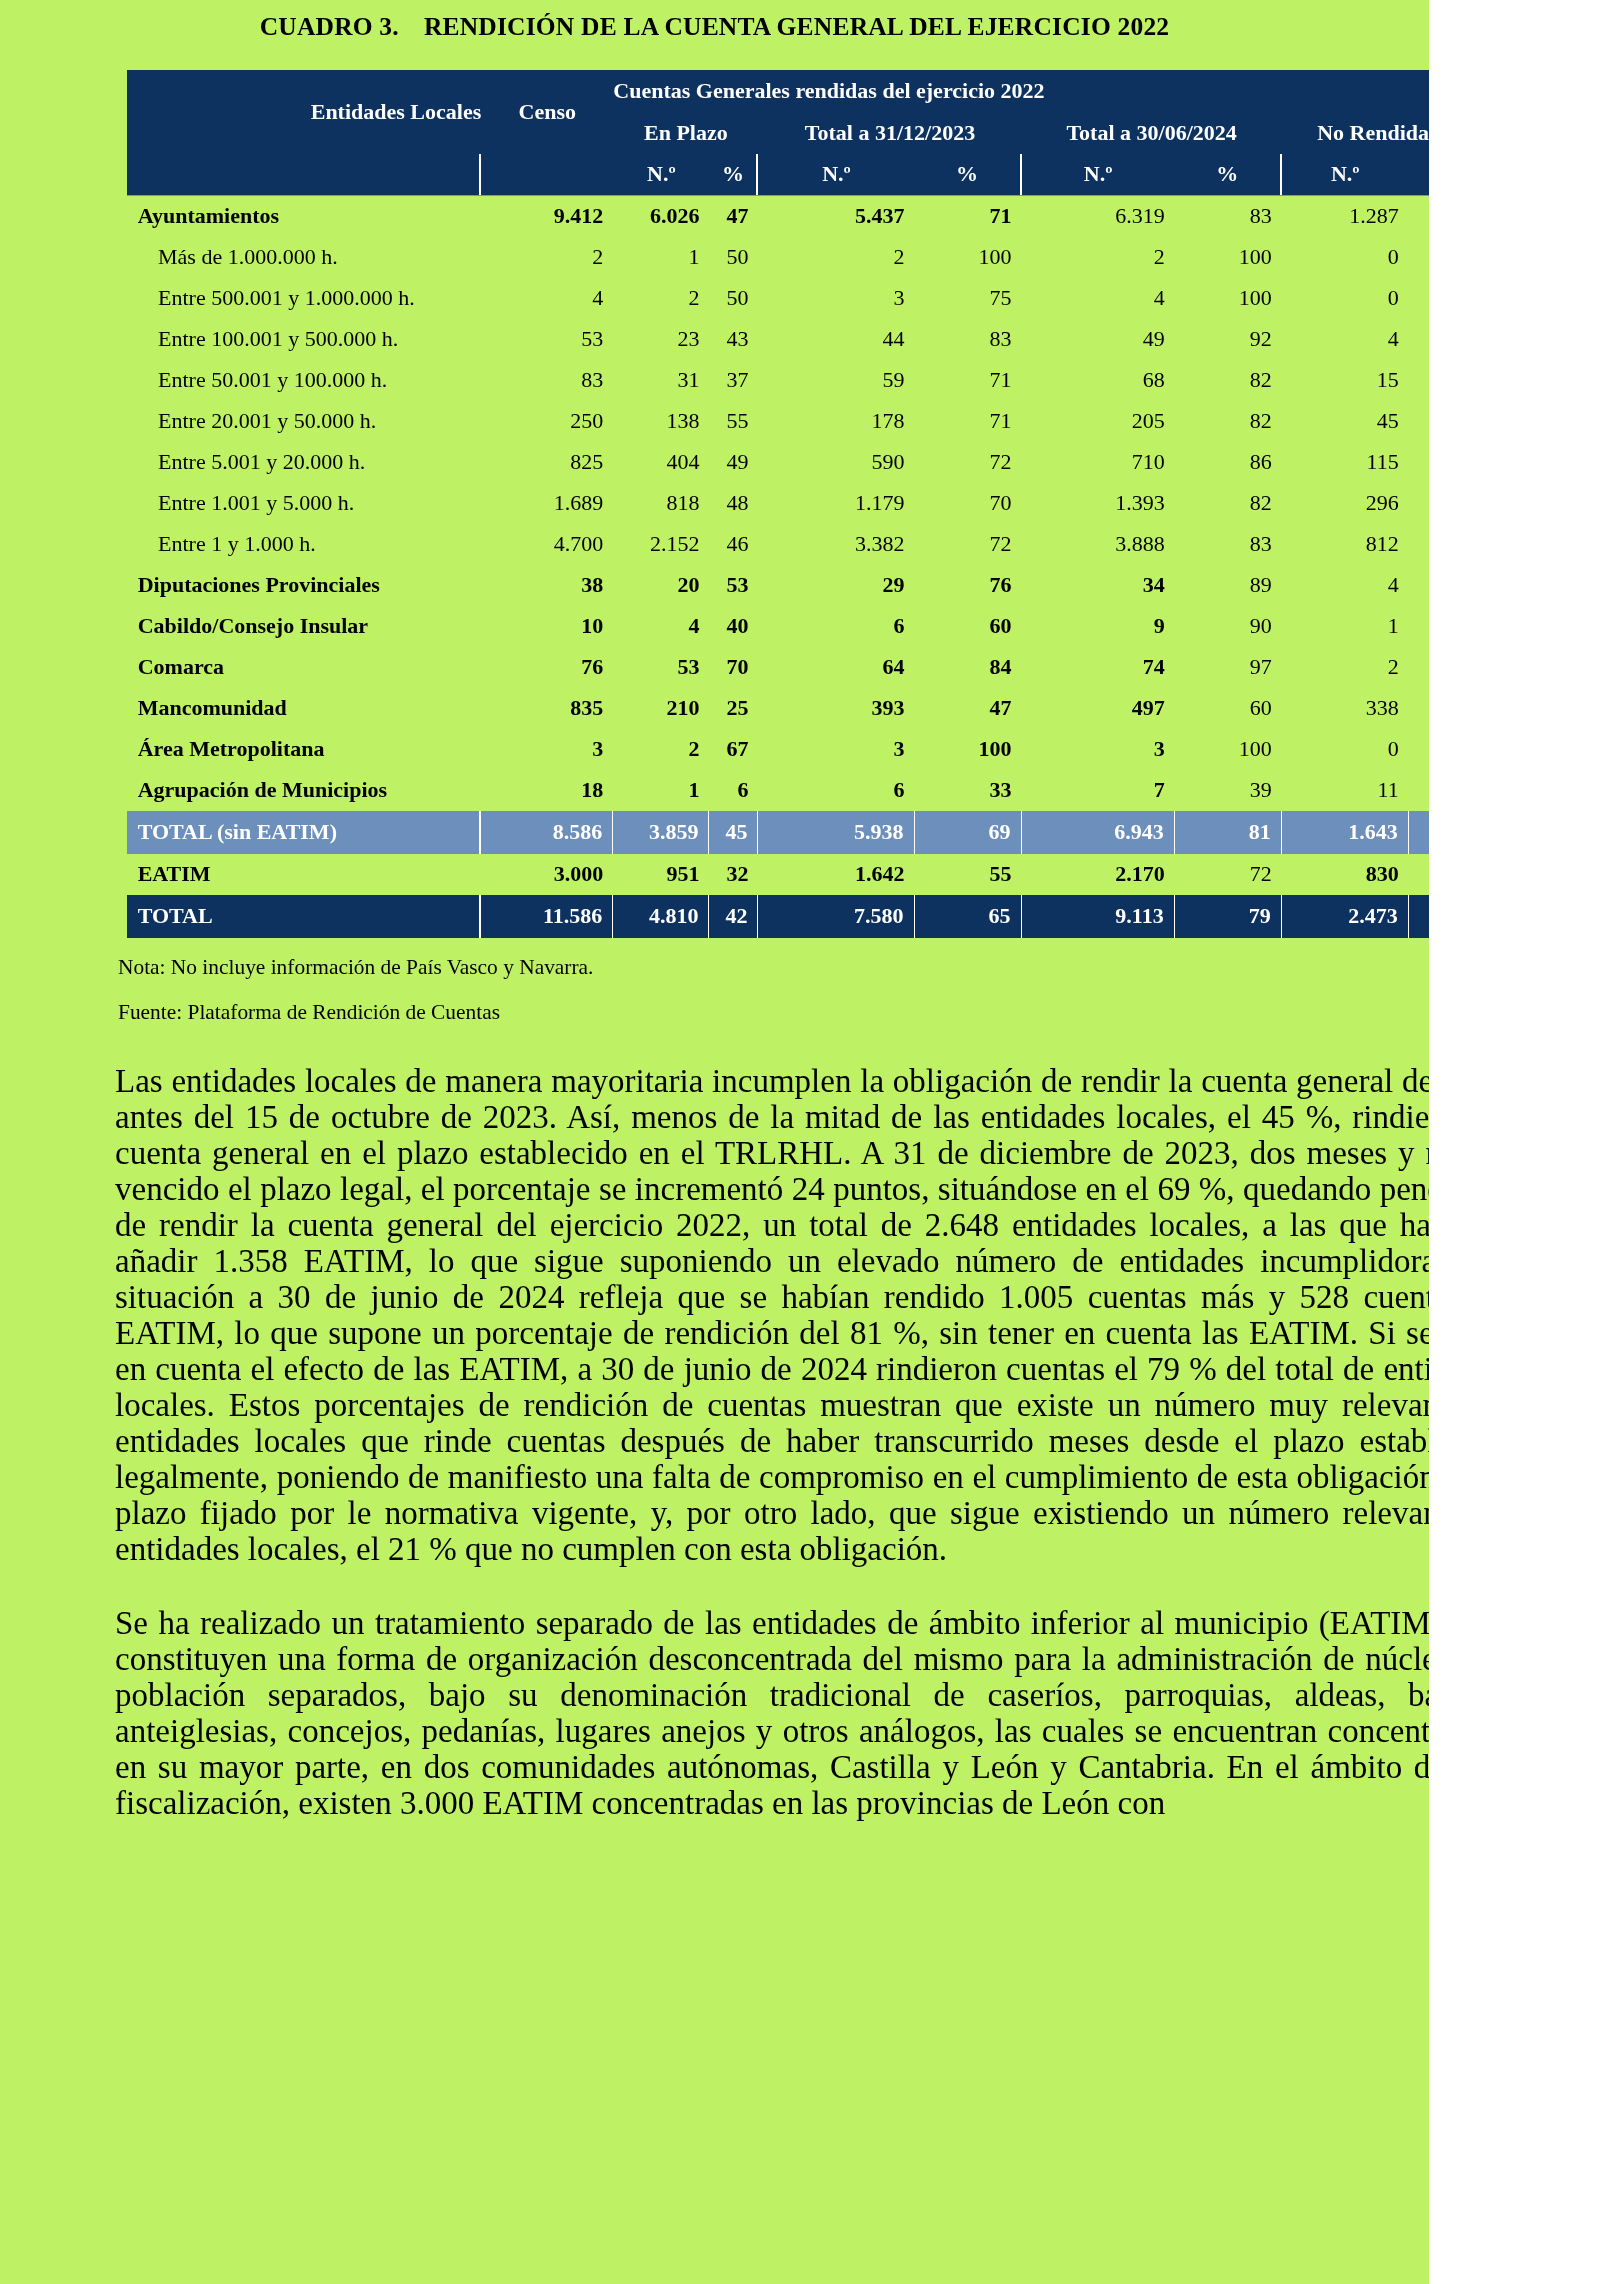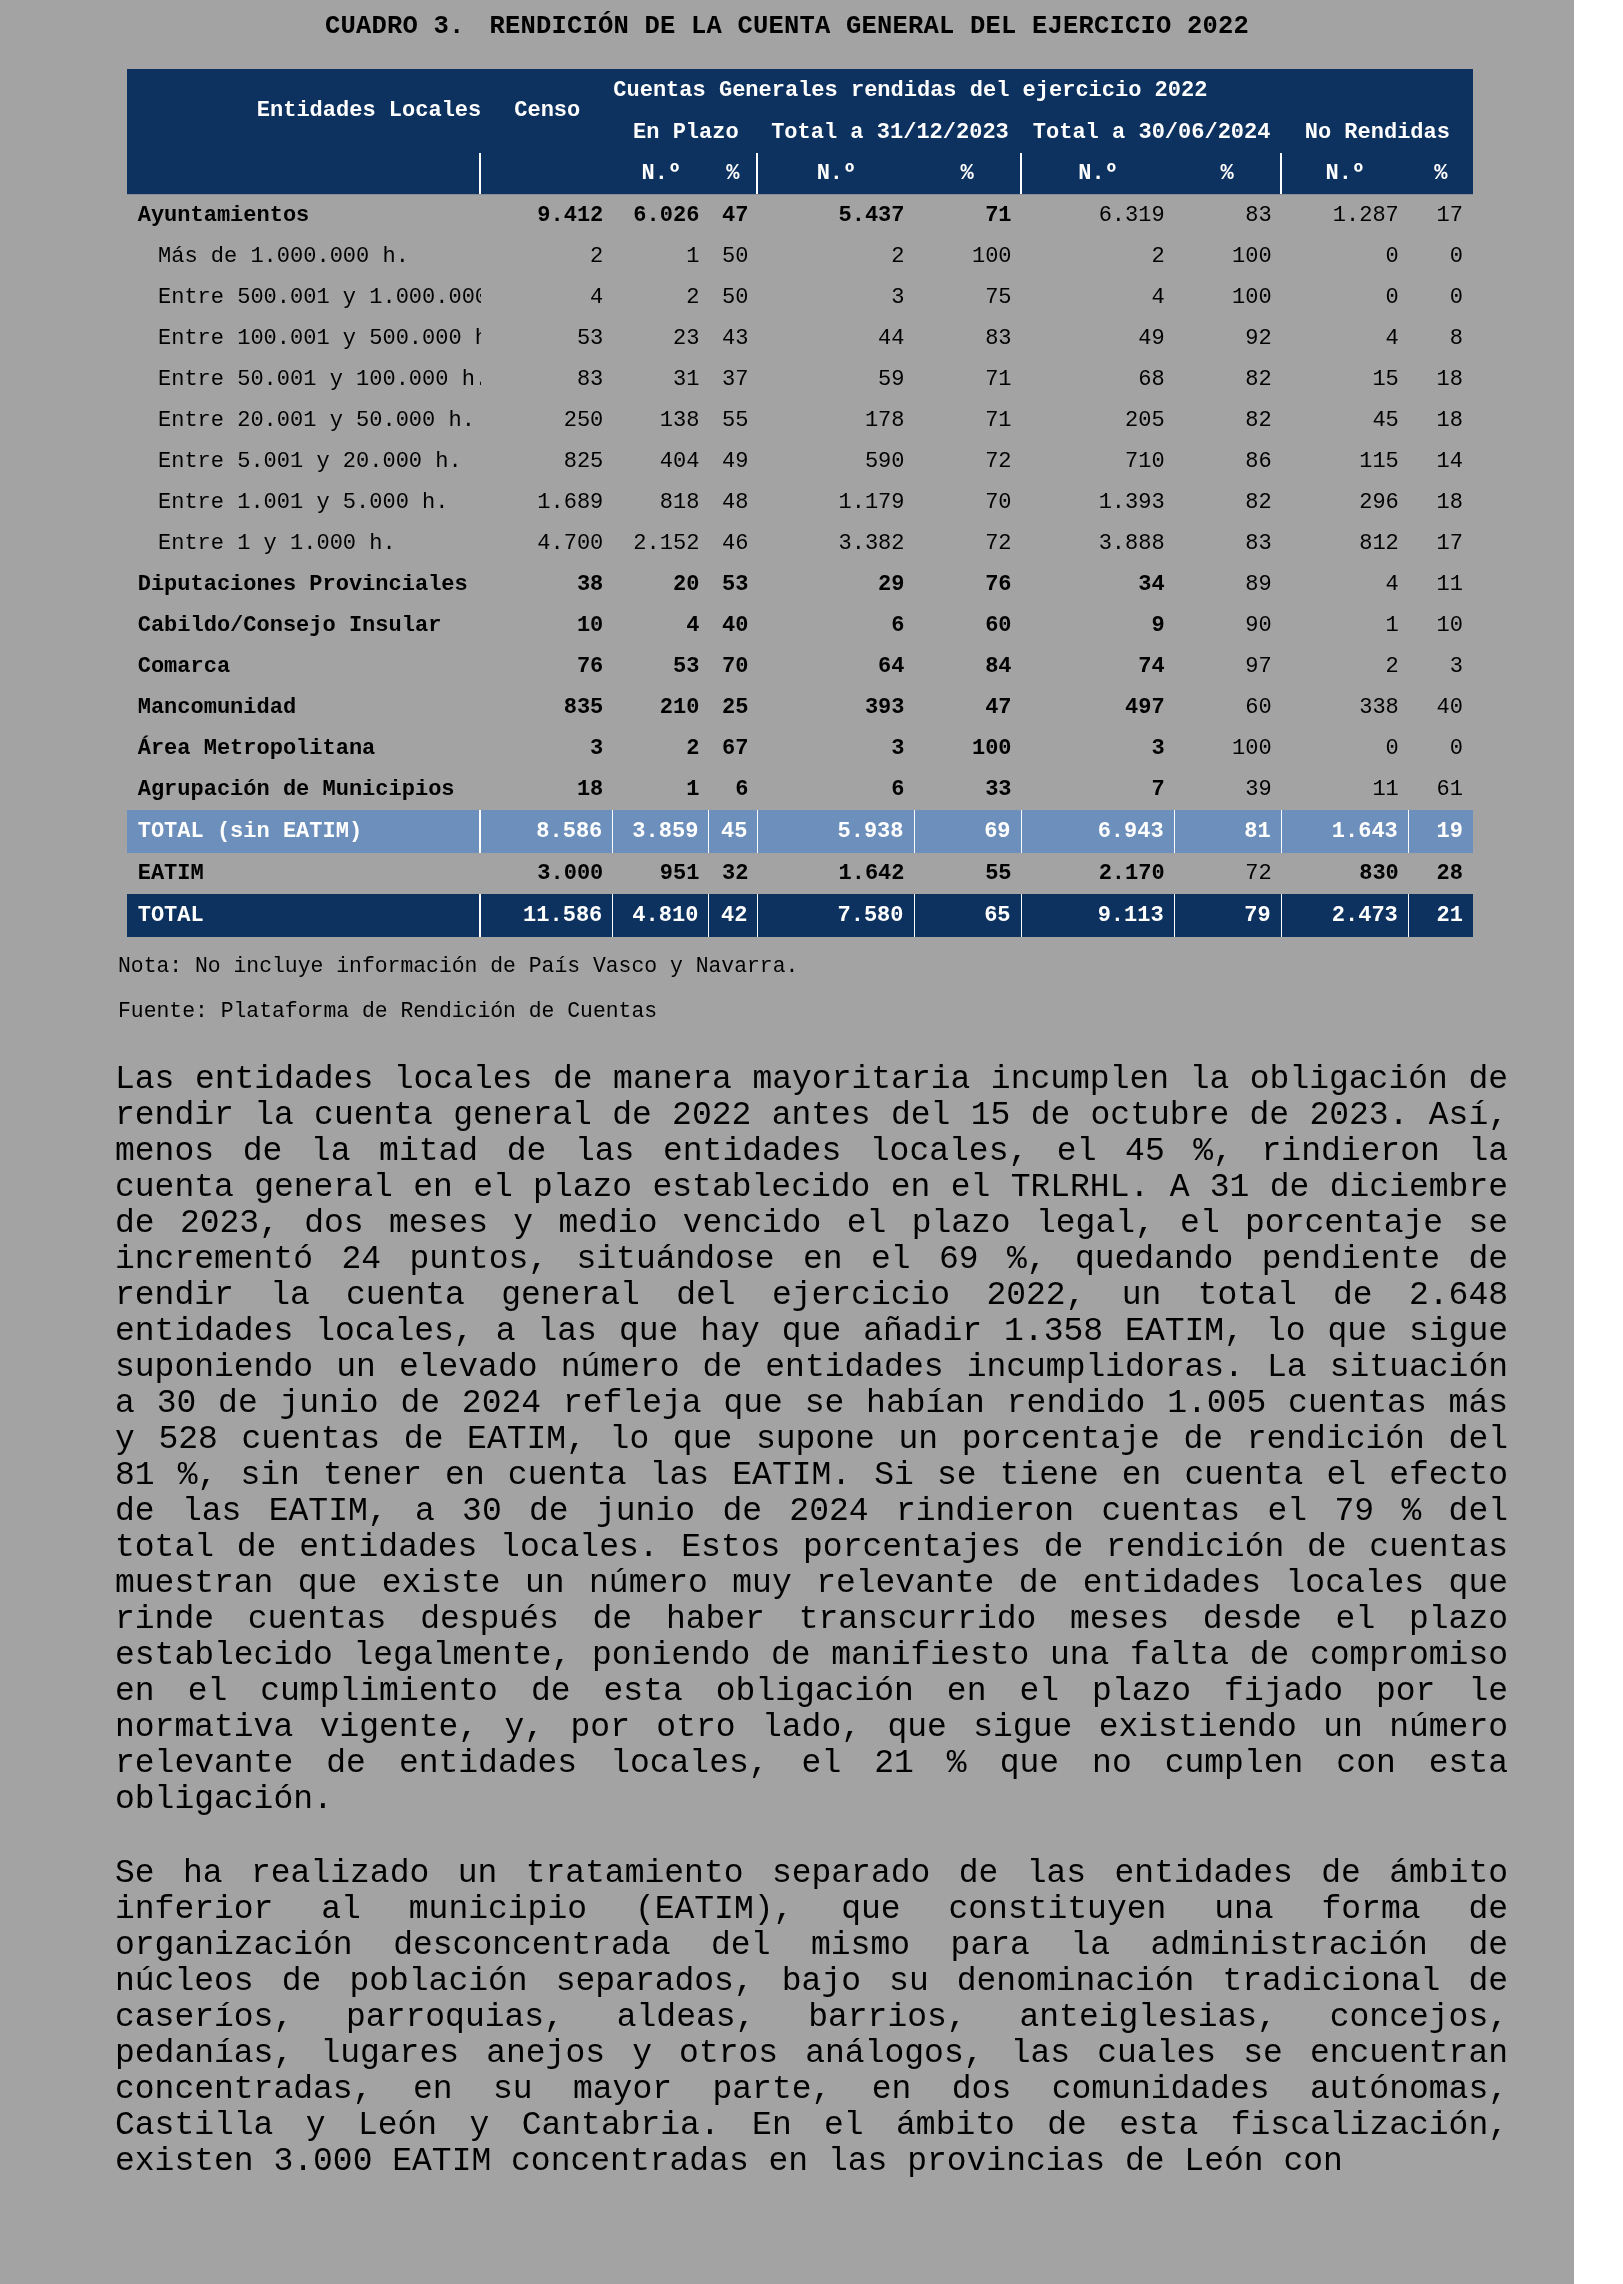--- a/index.html
+++ b/index.html
@@ -1,21 +1,21 @@
 <!DOCTYPE html>
 <html lang="es" style="font-size:13px"><head>
 <meta charset="utf-8">
 <style>
   html,body{margin:0;padding:0;background:#ffffff;}
   .page{
     position:relative;
-    width:1574px;
+    width:1429px;
     height:2284px;
-    background:#a3a3a3;
-    font-family:Liberation Mono, monospace;
+    background:#bef264;
+    font-family:Liberation Serif, serif;
     color:#000000;
     overflow:hidden;
   }
   
   .doc-title{
     padding-top:11.5px;
     text-align:center;
     font-size:25.5px;
     font-weight:bold;
     letter-spacing:0.2px;

